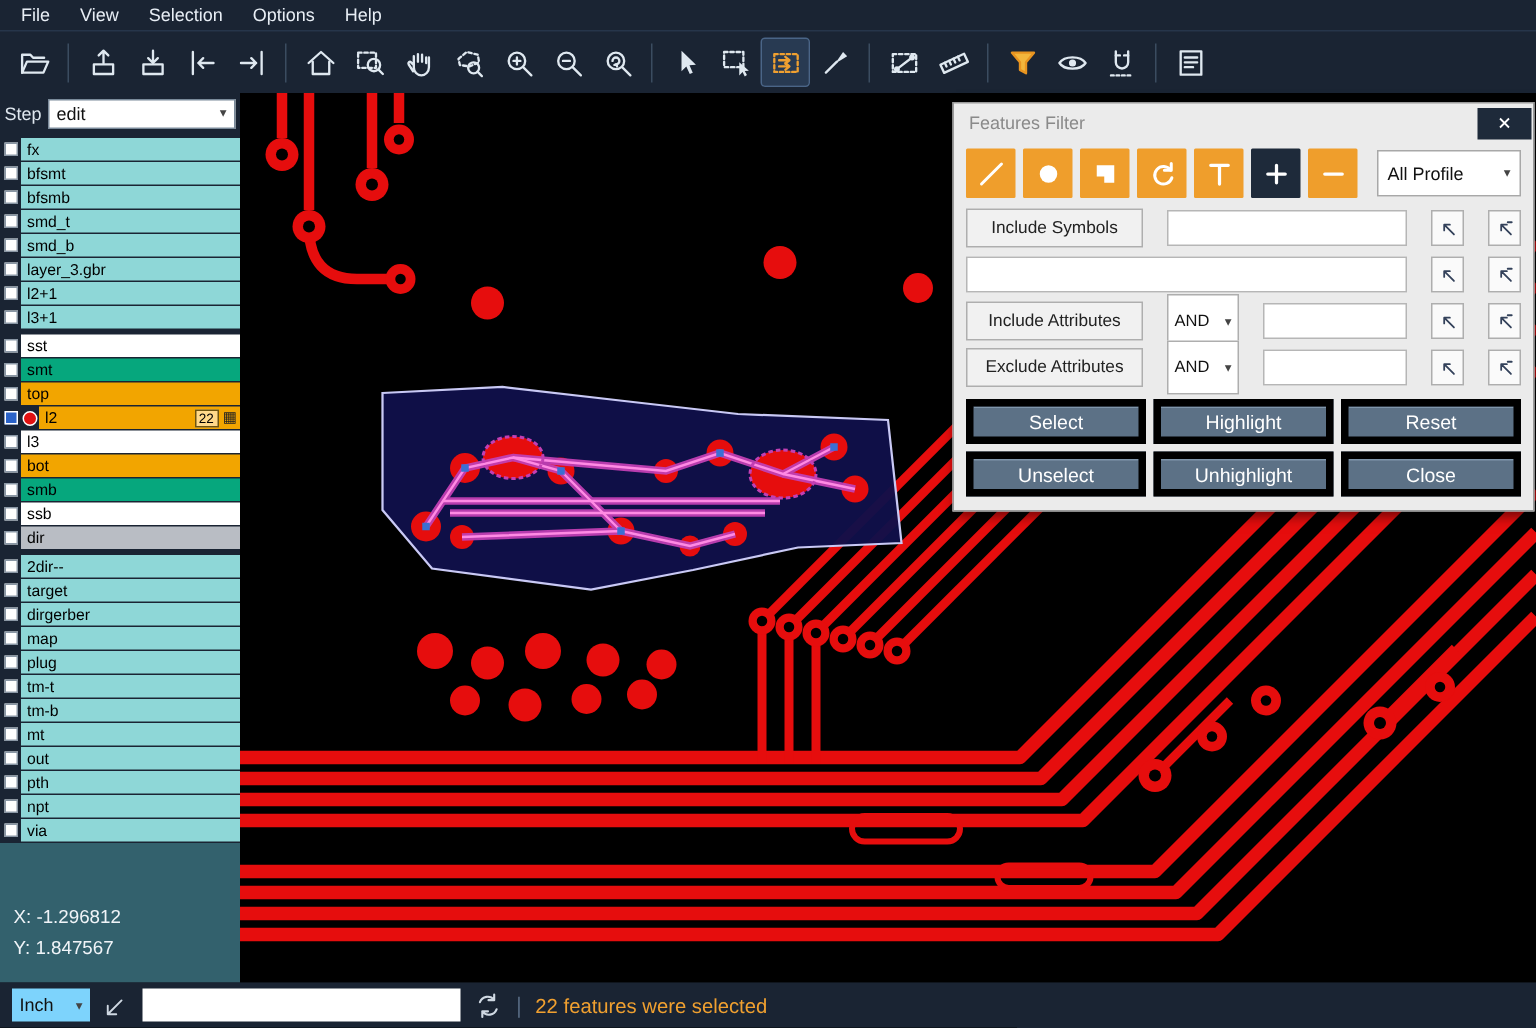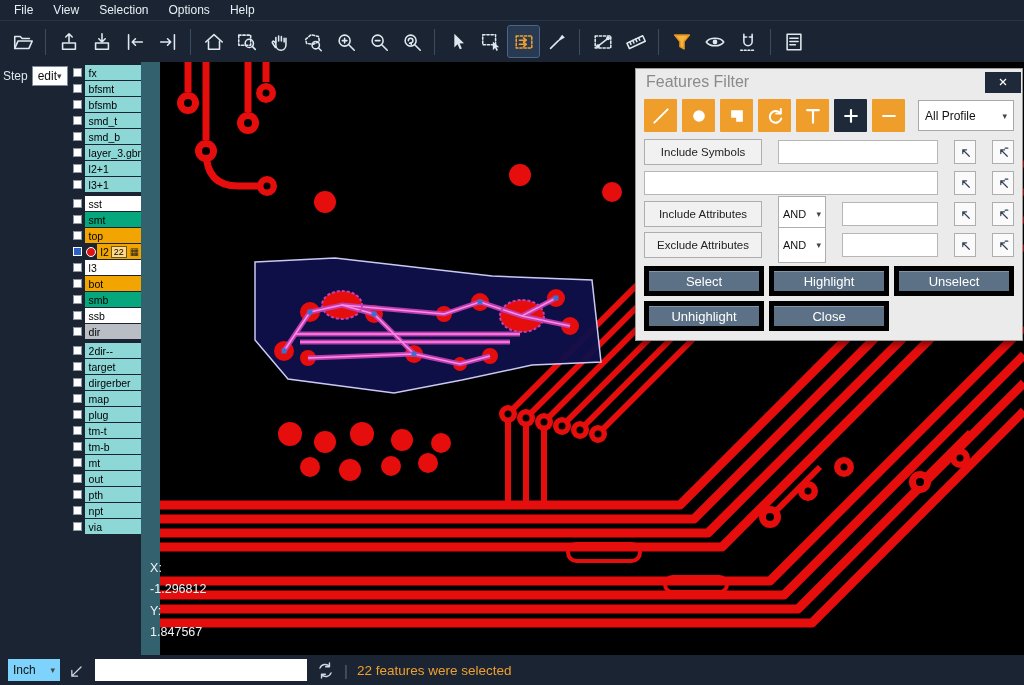--- a/index.html
+++ b/index.html
@@ -13,21 +13,21 @@
   
   .toolbar{height:42px;background:#1a2433;border-top:1px solid #26354a;display:flex;align-items:center;padding:0 6px;}
   .tbtn{width:31px;height:31px;display:flex;align-items:center;justify-content:center;border-radius:2px;margin:0 1px;}
   .tbtn.active{background:#283a52;outline:1px solid #4a6587;}
   .tsep{width:1px;height:26px;background:#3b4c60;margin:0 6px;}
 
   
   .main{position:relative;width:1024px;height:593px;background:#000;}
 
   
-  .sidebar{position:absolute;left:0;top:0;width:160px;height:593px;background:#1a2433;display:flex;flex-direction:row;}
+  .sidebar{position:absolute;left:0;top:0;width:160px;height:593px;background:#1a2433;display:flex;flex-direction:column;}
   .step-row{height:27px;display:flex;align-items:center;padding:0 3px;gap:4px;flex:none;}
   .step-label{color:#dfe7ef;font-size:12px;}
   .step-select{flex:1;height:20px;background:#fff;border:1px solid #7a8a9a;display:flex;align-items:center;justify-content:space-between;padding:0 5px;font-size:12px;color:#111;}
   .arr{font-size:9px;color:#444;}
   .layers{padding-top:3px;flex:none;}
   .lgap{height:3px;}
   .layer-row{height:15px;margin-bottom:1px;display:flex;align-items:stretch;}
   .chkcol{width:14px;display:flex;align-items:center;justify-content:center;flex:none;}
   .chk{width:9px;height:9px;background:#fff;border:1px solid #8a97a5;}
   .chk.checked{background:#2a62c8;border:1px solid #fff;}
@@ -39,21 +39,21 @@
   .grid-ic{font-size:10px;margin-right:2px;color:#222;}
   .sidebar-fill{flex:1;background:#33616d;position:relative;}
   .coords{position:absolute;left:9px;bottom:12px;color:#f0f4f8;font-size:12.5px;line-height:1.7;}
 
   
   .canvas{position:absolute;left:160px;top:0;width:864px;height:593px;background:#000;}
 
   
   .dialog{position:absolute;left:635px;top:6px;width:388px;background:#ebebeb;border:1px solid #9a9a9a;box-shadow:2px 3px 8px rgba(0,0,0,.55);}
   .dlg-title{height:25px;display:flex;align-items:center;padding-left:10px;}
-  .dlg-title span{color:#8a8a8a;font-size:16px;}
+  .dlg-title span{color:#8a8a8a;font-size:12px;}
   .dlg-close{margin-left:auto;margin-right:1px;margin-top:1px;width:36px;height:21px;background:#1e2a3a;display:flex;align-items:center;justify-content:center;}
   .dlg-tools{display:flex;align-items:center;gap:5px;padding:5px 8px 7px;}
   .tools-wrap{display:flex;gap:5px;margin-right:auto;}
   .tool{width:33px;height:33px;background:#ef9e2c;display:flex;align-items:center;justify-content:center;border-radius:1px;}
   .tool.dark{background:#1e2a3a;}
   .profile-select{width:96px;height:31px;background:#fff;border:1px solid #a8a8a8;display:flex;align-items:center;justify-content:space-between;padding:0 6px;font-size:12px;color:#111;}
   .dlg-row{display:flex;align-items:center;gap:16px;padding:0 8px;margin-bottom:5px;height:26px;}
   .row-label{width:118px;height:26px;background:#f1f1f1;border:1px solid #aeaeae;font-size:11.5px;color:#222;display:flex;align-items:center;justify-content:center;flex:none;}
   .and-select{width:48px;height:36px;background:#fff;border:1px solid #aeaeae;display:flex;align-items:center;justify-content:space-between;padding:0 4px;font-size:11px;color:#111;flex:none;}
   .row-input{flex:1;height:24px;background:#fff;border:1px solid #b6b6b6;min-width:0;font-size:12px;padding:0 4px;}
@@ -750,20 +750,21 @@
             <div class="mini-btn">
               <svg width="13" height="13" viewBox="0 0 24 24" fill="none" stroke="#33415a" stroke-width="2.2" stroke-linecap="round" stroke-linejoin="round">
                 <path d="M19 19 L7 7 M7 14 V7 h7 M15 4 h5"></path>
               </svg>
             </div>
           </div>
         </div>
       <div class="dlg-buttons">
           <div class="dlg-btn">Select</div>
           <div class="dlg-btn">Highlight</div>
+          <div class="dlg-btn">Reset</div>
           <div class="dlg-btn">Unselect</div>
           <div class="dlg-btn">Unhighlight</div>
           <div class="dlg-btn">Close</div>
         </div>
     </div>
 
   </div>
 
   <div class="statusbar">
     <div class="unit-select">

